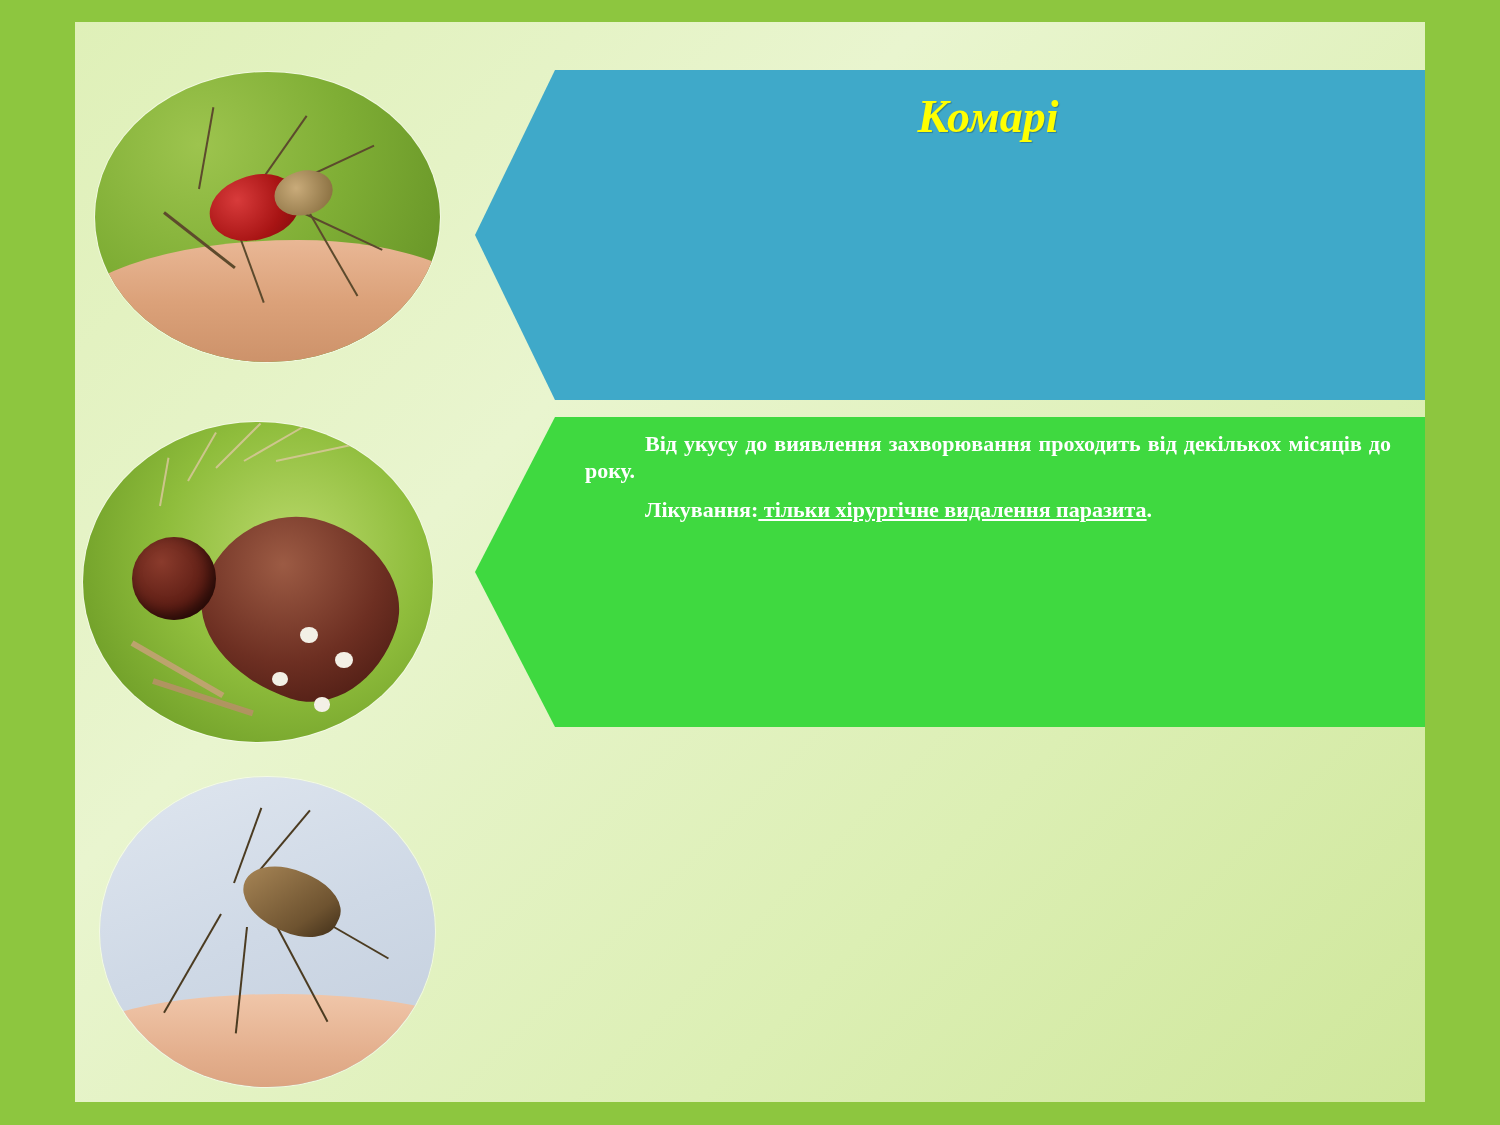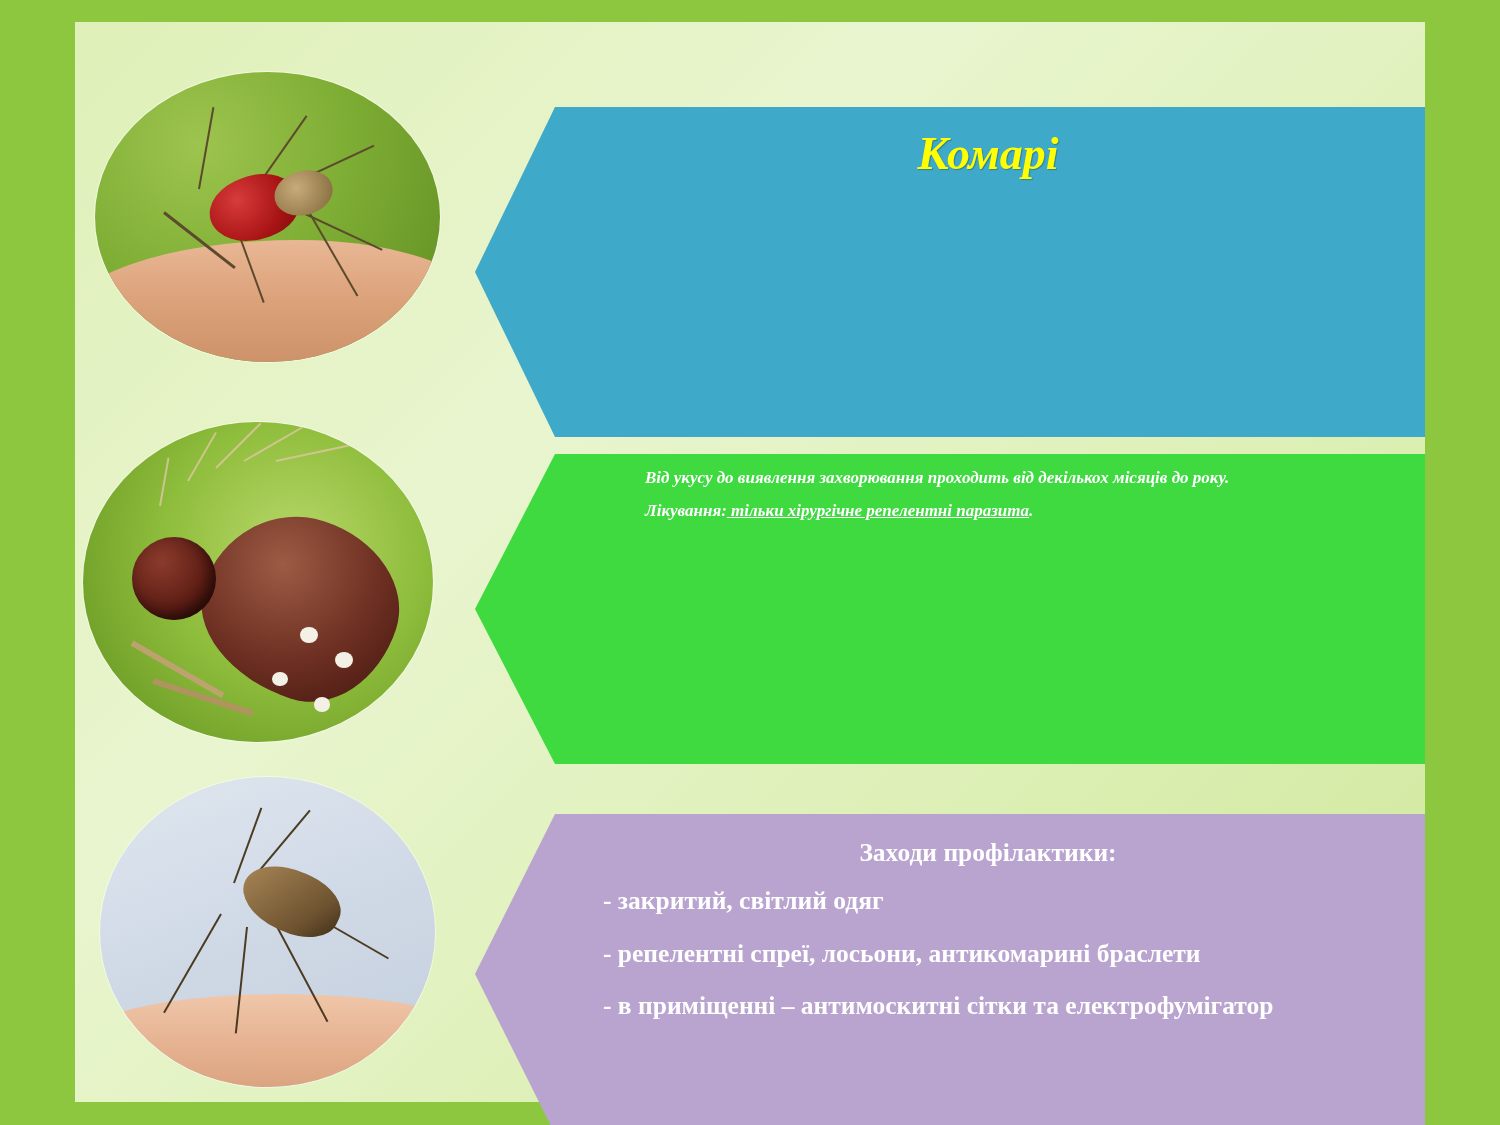--- a/index.html
+++ b/index.html
@@ -126,21 +126,20 @@
   }
   .p3-leg { position: absolute; background: #4b3b21; height: 2px; transform-origin: left center; }
 
   
   .banner {
     position: absolute;
     box-sizing: border-box;
     color: #ffffff;
     clip-path: polygon(80px 0, 100% 0, 100% 100%, 80px 100%, 0 50%);
     padding: 14px 34px 14px 110px;
-    margin-top: 37px;
   }
   .banner-1 {
     left: 400px; top: 20px; width: 950px; height: 330px;
     background: #3fa9c9;
   }
   .banner-2 {
     left: 400px; top: 0px; width: 950px; height: 310px;
     background: #3fd940;
   }
   .banner-3 {
@@ -164,21 +163,21 @@
     line-height: 1.22;
     font-weight: bold;
     text-align: justify;
     text-indent: 60px;
     margin: 0 0 12px 0;
   }
   .body-text:last-child { margin-bottom: 0; }
 
   .b1 .body-text { font-size: 25.5px; }
 
-  .b2 .body-text { font-size: 17px; font-style: italic; }
+  .b2 .body-text { font-size: 22px; }
   .u { text-decoration: underline; }
 
   .b3 .head {
     font-size: 25.5px;
     font-weight: bold;
     text-align: center;
     margin: 10px 0 18px 0;
   }
   .b3 .bullet {
     font-size: 25.5px;
@@ -232,41 +231,35 @@
           <div class="p2-spot" style="left:72%; top:72%; width:5%; height:5%;"></div>
           <div class="p2-spot" style="left:54%; top:78%; width:4.5%; height:4.5%;"></div>
           <div class="p2-spot" style="left:66%; top:86%; width:4.5%; height:4.5%;"></div>
           <div class="p2-hair" style="left:14%; top:68%; width:30%; transform:rotate(30deg); height:6px; background:#c7a178;"></div>
           <div class="p2-hair" style="left:20%; top:80%; width:30%; transform:rotate(18deg); height:6px; background:#b98f68;"></div>
         </div>
       </div>
 
       <div class="banner banner-2 b2">
         <p class="body-text">Від укусу до виявлення захворювання проходить від декількох місяців до року.</p>
-        <p class="body-text"><span>Лікування:</span><span class="u"> тільки хірургічне репелентні паразита</span><span>.</span></p>
+        <p class="body-text"><span>Лікування:</span><span class="u"> тільки хірургічне видалення паразита</span><span>.</span></p>
       </div>
     </div>
 
     <div class="row row-3">
 
       <div class="photo photo-3">
         <div class="scene p3-bg">
           <div class="p3-skin"></div>
           <div class="p3-leg" style="left:40%; top:34%; width:24%; transform:rotate(-70deg);"></div>
           <div class="p3-leg" style="left:46%; top:32%; width:26%; transform:rotate(-50deg);"></div>
           <div class="p3-leg" style="left:36%; top:44%; width:34%; transform:rotate(120deg);"></div>
           <div class="p3-leg" style="left:52%; top:46%; width:34%; transform:rotate(62deg);"></div>
           <div class="p3-leg" style="left:60%; top:42%; width:30%; transform:rotate(30deg);"></div>
           <div class="p3-leg" style="left:44%; top:48%; width:32%; transform:rotate(96deg);"></div>
           <div class="p3-body"></div>
         </div>
       </div>
 
-      <div class="banner banner-3 b3">
-        <div class="head">Заходи профілактики:</div>
-        <p class="bullet">- закритий, світлий одяг</p>
-        <p class="bullet">- репелентні спреї, лосьони, антикомарині браслети</p>
-        <p class="bullet">- в приміщенні – антимоскитні сітки  та електрофумігатор</p>
-      </div>
     </div>
 
   </div>
 </div>
 
 </body></html>

